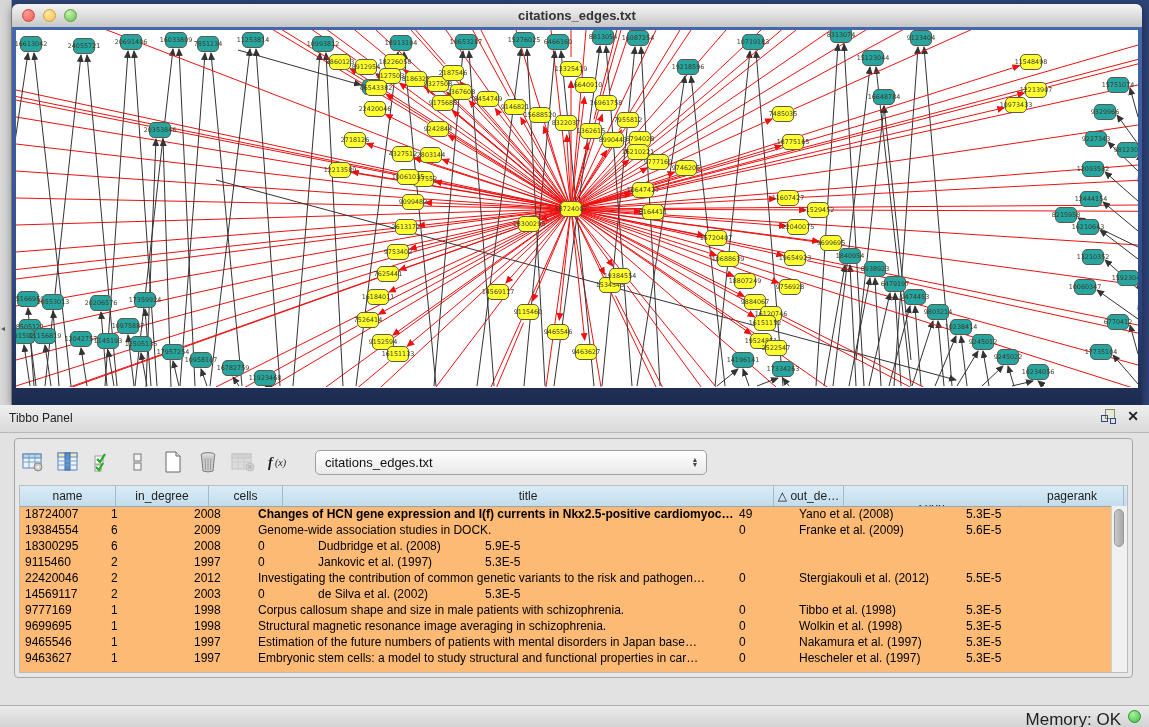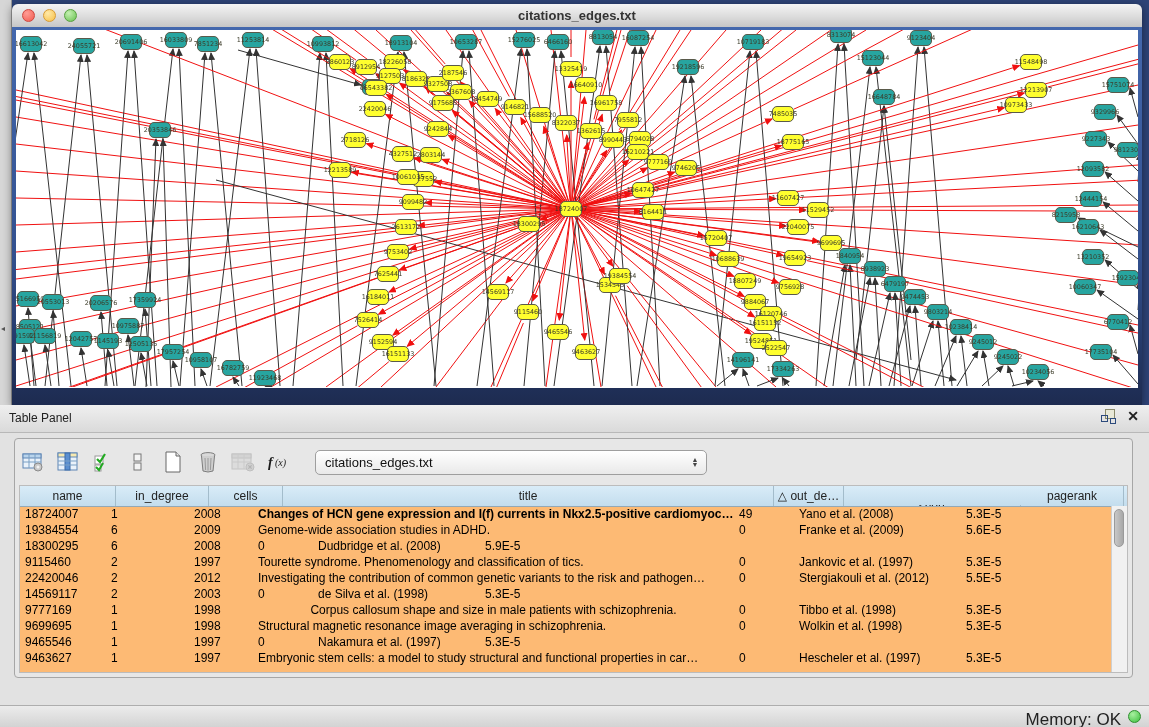--- a/index.html
+++ b/index.html
@@ -861,21 +861,21 @@
               <rect x="544.5" y="171.5" width="21" height="15" rx="4.5" fill="#ffff2e" stroke="#5a5a4a" stroke-width="1"></rect>
               <text x="555" y="181.2" text-anchor="middle" font-size="6.4" font-family="&quot;DejaVu Sans&quot;,sans-serif" fill="#3b3b28">18724007</text>
             </g>
           </svg>
       </div>
     </div>
   </div>
 
   <div class="table-panel">
     <div class="panel-titlebar">
-      <div class="panel-title">Table Panel</div>
+      <div class="panel-title">Tibbo Panel</div>
       <div class="panel-btns">
         <div class="float-icon">
           <div class="sq1"></div>
             <div class="sq2"></div>
             <div class="sq3"></div>
         </div>
         <div class="close-x">✕</div>
       </div>
     </div>
 
@@ -971,81 +971,81 @@
               <div class="g-cell" style="width: 64px;">2008</div>
               <div class="g-cell" style="width: 481px; font-weight: bold;">Changes of HCN gene expression and I(f) currents in Nkx2.5-positive cardiomyoc…</div>
               <div class="g-cell" style="width: 60px;">49</div>
               <div class="g-cell" style="width: 167px;">Yano et al. (2008)</div>
               <div class="g-cell" style="width: 93px;">5.3E-5</div>
             </div>
             <div class="g-row">
               <div class="g-cell" style="width: 86px;">19384554</div>
               <div class="g-cell" style="width: 83px;">6</div>
               <div class="g-cell" style="width: 64px;">2009</div>
-              <div class="g-cell" style="width: 481px;">Genome-wide association studies in ADHD.</div>
+              <div class="g-cell" style="width: 481px;">Genome-wide association studies in DOCK.</div>
               <div class="g-cell" style="width: 60px;">0</div>
               <div class="g-cell" style="width: 167px;">Franke et al. (2009)</div>
               <div class="g-cell" style="width: 93px;">5.6E-5</div>
             </div>
             <div class="g-row">
               <div class="g-cell" style="width: 86px;">18300295</div>
               <div class="g-cell" style="width: 83px;">6</div>
               <div class="g-cell" style="width: 64px;">2008</div>
               <div class="g-cell" style="width: 60px;">0</div>
               <div class="g-cell" style="width: 167px;">Dudbridge et al. (2008)</div>
               <div class="g-cell" style="width: 93px;">5.9E-5</div>
             </div>
             <div class="g-row">
               <div class="g-cell" style="width: 86px;">9115460</div>
               <div class="g-cell" style="width: 83px;">2</div>
               <div class="g-cell" style="width: 64px;">1997</div>
-              <div class="g-cell" style="width: 481px;">Tourette syndrome. Phenomenology and classification of tics.</div>
               <div class="g-cell" style="width: 60px;">0</div>
               <div class="g-cell" style="width: 167px;">Jankovic et al. (1997)</div>
               <div class="g-cell" style="width: 93px;">5.3E-5</div>
             </div>
             <div class="g-row">
               <div class="g-cell" style="width: 86px;">22420046</div>
               <div class="g-cell" style="width: 83px;">2</div>
               <div class="g-cell" style="width: 64px;">2012</div>
               <div class="g-cell" style="width: 481px;">Investigating the contribution of common genetic variants to the risk and pathogen…</div>
               <div class="g-cell" style="width: 60px;">0</div>
               <div class="g-cell" style="width: 167px;">Stergiakouli et al. (2012)</div>
               <div class="g-cell" style="width: 93px;">5.5E-5</div>
             </div>
             <div class="g-row">
               <div class="g-cell" style="width: 86px;">14569117</div>
               <div class="g-cell" style="width: 83px;">2</div>
               <div class="g-cell" style="width: 64px;">2003</div>
               <div class="g-cell" style="width: 60px;">0</div>
-              <div class="g-cell" style="width: 167px;">de Silva et al. (1998)</div>
+              <div class="g-cell" style="width: 167px;">de Silva et al. (2002)</div>
               <div class="g-cell" style="width: 93px;">5.3E-5</div>
             </div>
             <div class="g-row">
               <div class="g-cell" style="width: 86px;">9777169</div>
               <div class="g-cell" style="width: 83px;">1</div>
               <div class="g-cell" style="width: 64px;">1998</div>
-              <div class="g-cell" style="width: 481px; text-align: center;">Corpus callosum shape and size in male patients with schizophrenia.</div>
+              <div class="g-cell" style="width: 481px;">Corpus callosum shape and size in male patients with schizophrenia.</div>
               <div class="g-cell" style="width: 60px;">0</div>
               <div class="g-cell" style="width: 167px;">Tibbo et al. (1998)</div>
               <div class="g-cell" style="width: 93px;">5.3E-5</div>
             </div>
             <div class="g-row">
               <div class="g-cell" style="width: 86px;">9699695</div>
               <div class="g-cell" style="width: 83px;">1</div>
               <div class="g-cell" style="width: 64px;">1998</div>
               <div class="g-cell" style="width: 481px;">Structural magnetic resonance image averaging in schizophrenia.</div>
               <div class="g-cell" style="width: 60px;">0</div>
               <div class="g-cell" style="width: 167px;">Wolkin et al. (1998)</div>
               <div class="g-cell" style="width: 93px;">5.3E-5</div>
             </div>
             <div class="g-row">
               <div class="g-cell" style="width: 86px;">9465546</div>
               <div class="g-cell" style="width: 83px;">1</div>
               <div class="g-cell" style="width: 64px;">1997</div>
+              <div class="g-cell" style="width: 481px;">Estimation of the future numbers of patients with mental disorders in Japan base…</div>
               <div class="g-cell" style="width: 60px;">0</div>
               <div class="g-cell" style="width: 167px;">Nakamura et al. (1997)</div>
               <div class="g-cell" style="width: 93px;">5.3E-5</div>
             </div>
             <div class="g-row">
               <div class="g-cell" style="width: 86px;">9463627</div>
               <div class="g-cell" style="width: 83px;">1</div>
               <div class="g-cell" style="width: 64px;">1997</div>
               <div class="g-cell" style="width: 481px;">Embryonic stem cells: a model to study structural and functional properties in car…</div>
               <div class="g-cell" style="width: 60px;">0</div>

